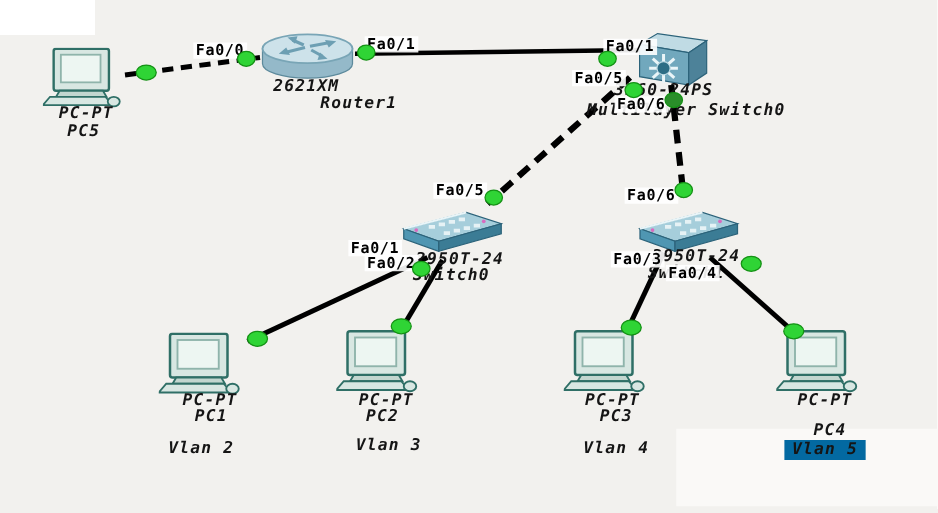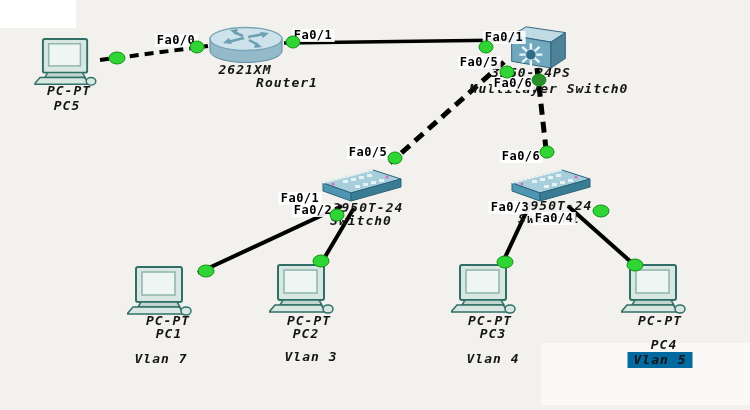--- a/index.html
+++ b/index.html
@@ -151,21 +151,21 @@
   <div class="lbl" style="left:549px;top:212px;">Switch1</div>
   <div class="lbl" style="left:168px;top:314px;">PC-PT</div>
   <div class="lbl" style="left:169px;top:327px;">PC1</div>
   <div class="lbl" style="left:309px;top:314px;">PC-PT</div>
   <div class="lbl" style="left:306px;top:327px;">PC2</div>
   <div class="lbl" style="left:490px;top:314px;">PC-PT</div>
   <div class="lbl" style="left:493px;top:327px;">PC3</div>
   <div class="lbl" style="left:660px;top:314px;">PC-PT</div>
   <div class="lbl" style="left:664px;top:327px;margin-top:11px;">PC4</div>
 
-  <div class="lbl" style="left:161px;top:352px;">Vlan 7</div>
+  <div class="lbl" style="left:161px;top:352px;">Vlan 2</div>
   <div class="lbl" style="left:311px;top:350px;">Vlan 3</div>
   <div class="lbl" style="left:493px;top:352px;">Vlan 4</div>
   <div class="lbl vlan-hl" style="left:660px;top:352px;">Vlan 5</div>
 
   <div class="port" style="left:176px;top:34px;">Fa0/0</div>
   <div class="port" style="left:313px;top:29px;">Fa0/1</div>
   <div class="port" style="left:504px;top:31px;">Fa0/1</div>
   <div class="port" style="left:479px;top:56px;">Fa0/5</div>
   <div class="port" style="left:513px;top:77px;">Fa0/6</div>
   <div class="port" style="left:368px;top:146px;">Fa0/5</div>

